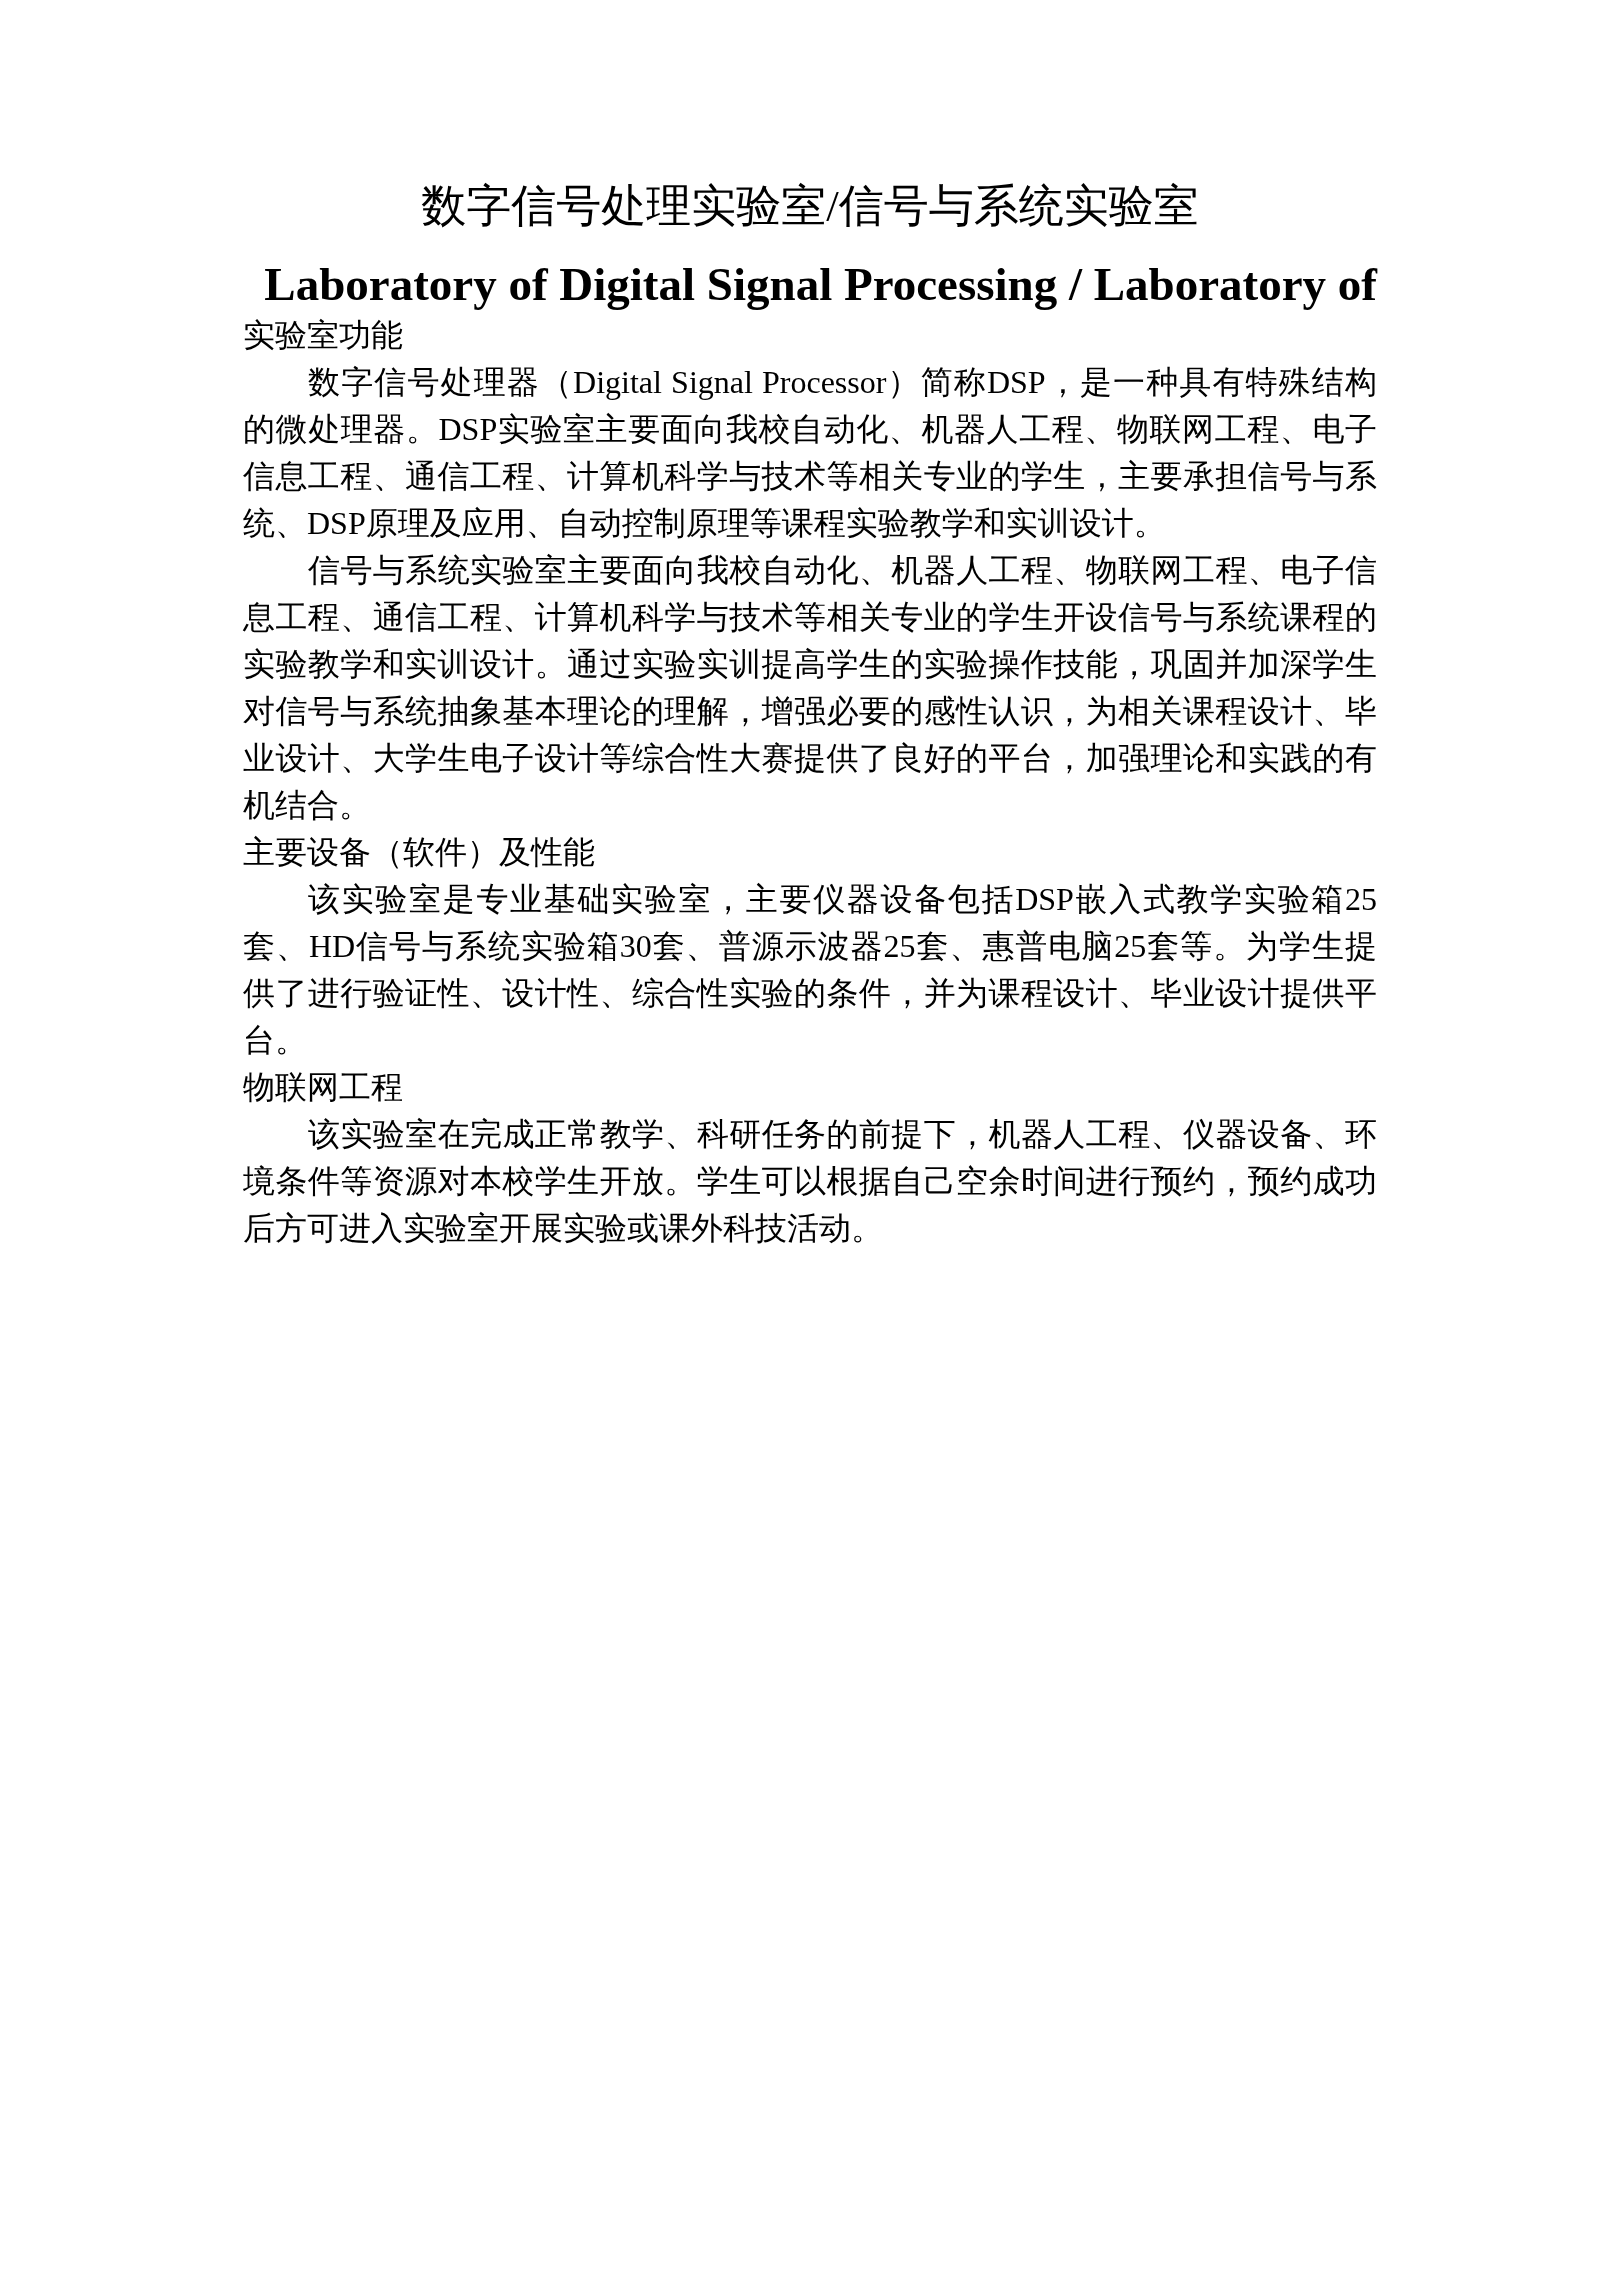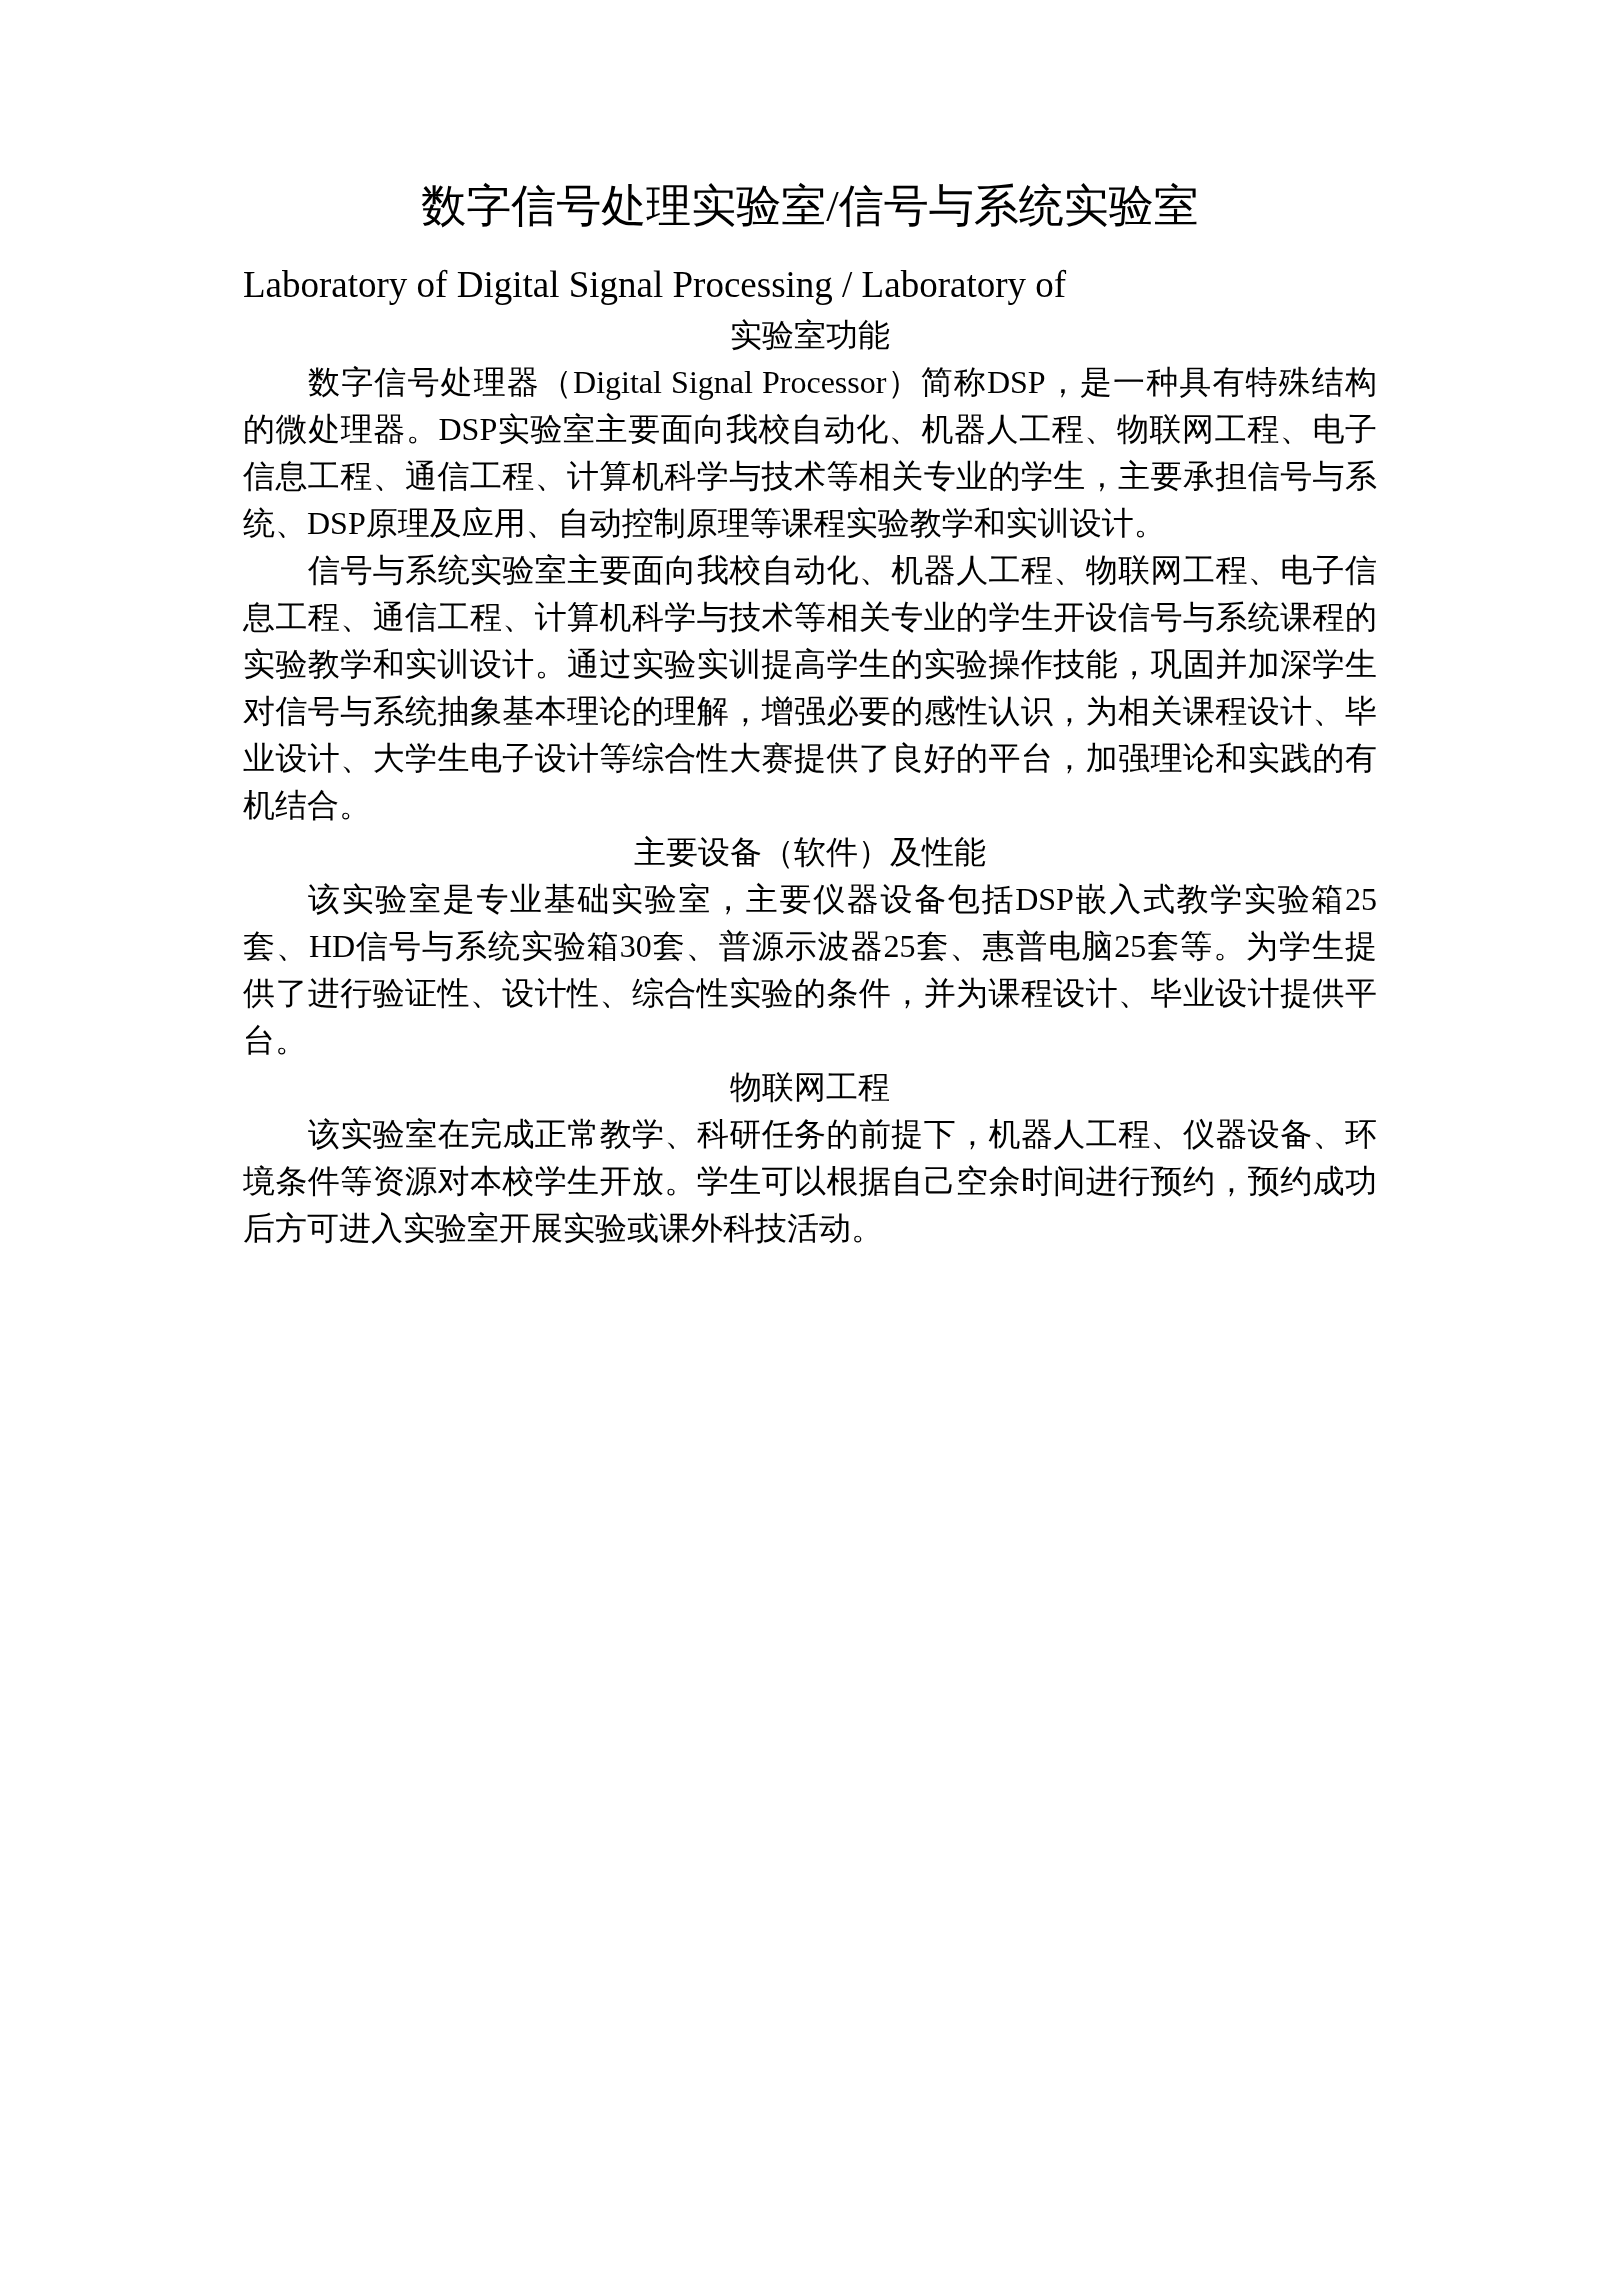--- a/index.html
+++ b/index.html
@@ -21,34 +21,34 @@
   .title-zh {
     margin: 0;
     font-size: 45px;
     line-height: 65px;
     font-weight: 400;
     text-align: center;
     white-space: nowrap;
   }
   .title-en {
     margin: 17.6px 0 0 0;
-    font-size: 37px;
+    font-size: 47px;
     line-height: 55px;
-    font-weight: 400;
-    text-align: left;
+    font-weight: 700;
+    text-align: right;
   }
   .doc-body {
     margin-top: 0;
     font-size: 32px;
     line-height: 47px;
   }
   .sec-heading {
     margin: 0;
     font-weight: 400;
-    text-align: center;
+    text-align: left;
   }
   .para {
     margin: 0;
     text-indent: 65px;
     text-align: justify;
     text-justify: inter-ideograph;
     word-break: break-all;
   }
 </style>
 </head>

